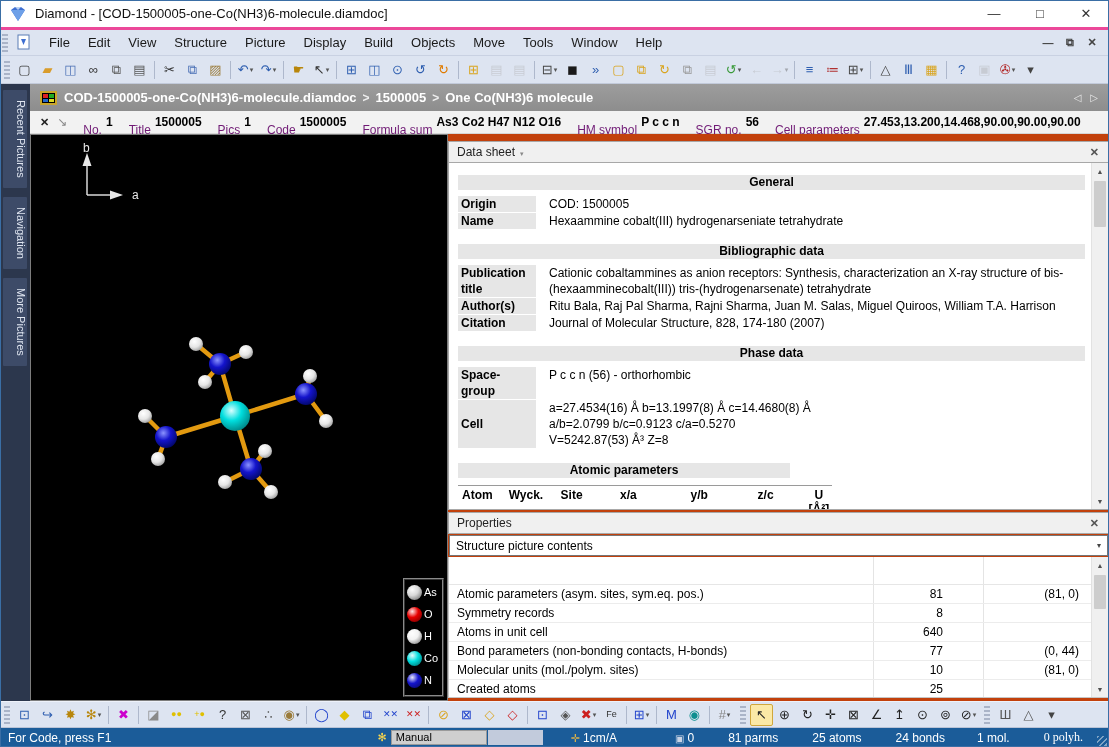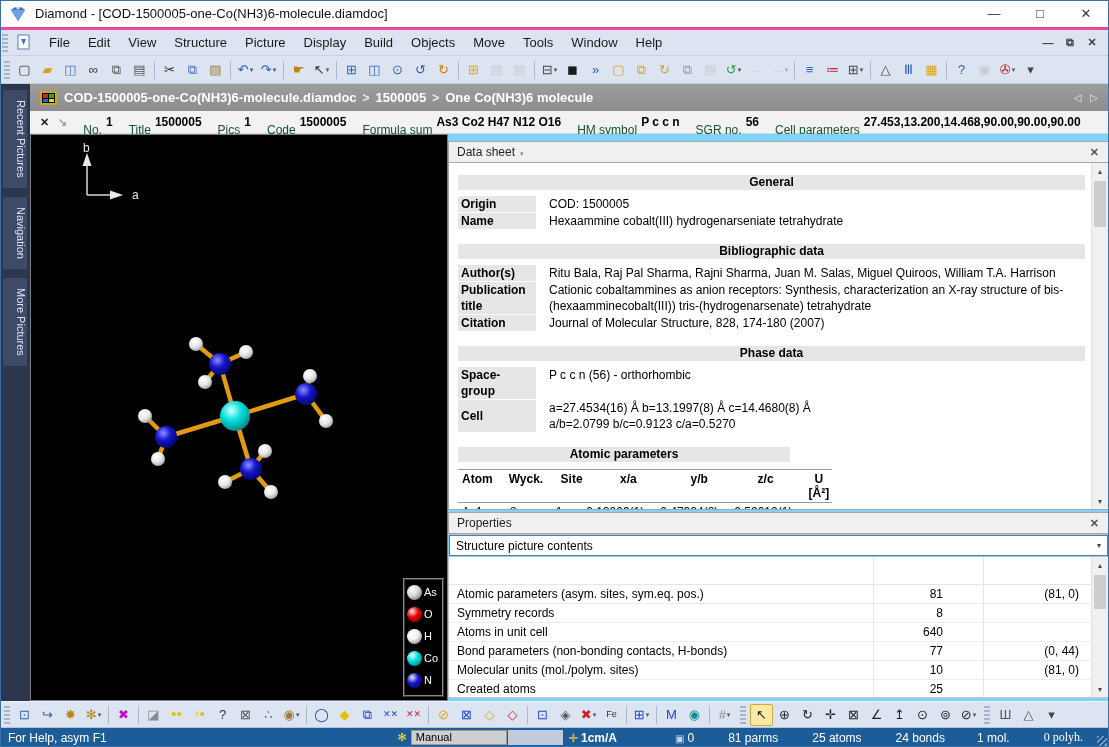--- a/index.html
+++ b/index.html
@@ -36,38 +36,38 @@
   .breadcrumb { position:absolute; left:30px; top:84px; width:1079px; height:27px; background:linear-gradient(#9d9d9d,#8d8d8d); display:flex; align-items:center; color:#fff; }
   .pic-icon { width:17px; height:14px; margin:0 7px 0 10px; }
   .crumb { font-weight:bold; font-size:13px;text-align:center; }
   .crumb-sep { margin:0 6px; font-weight:bold; font-size:12px; color:#efefef; }
   .crumb-arrows { margin-left:auto; padding-right:8px; font-size:10px; color:#e8e8e8; letter-spacing:3px; }
 
   
   .infobar { position:absolute; left:30px; top:111px; width:1079px; height:23px; background:#f2f2f2; border-bottom:1px solid #d6d6d6; display:flex; align-items:center; font-size:12px; }
   .ib-close { color:#222; font-weight:bold; font-size:11px; margin:0 8px 0 10px; }
   .ib-jump { color:#888; font-size:12px; margin-right:16px; }
-  .ib-label { color:#14532d; margin-right:4px;margin-top:15px; }
+  .ib-label { color:#701a75; margin-right:4px;margin-top:15px; }
   .ib-value { color:#000; font-weight:bold; margin-right:16px; white-space:nowrap; }
 
   
   .dock { position:absolute; left:0; top:84px; width:30px; height:617px; background:#2c374d; }
   .dock-tab { writing-mode:vertical-rl; color:#dfe5f0; font-size:11px; background:#3d4b68; width:24px; margin:0 3px 9px 3px; text-align:center; padding:10px 0; border-radius:1px; }
   .dock-tab:first-child { margin-top:6px; }
 
   
   .main { position:absolute; left:30px; top:134px; width:1079px; height:567px; display:flex; background:#f0f0f0; }
   .viewer { width:418px; height:567px; background:#000; border:1px solid #7d7d7d; position:relative; flex-shrink:0; }
   .legend { position:absolute; right:3px; bottom:3px; width:41px; height:119px; background:#000; border:2px ridge #8a8a8a; padding:1px 0 0 2px; }
   .leg-row { display:flex; align-items:center; height:22px; }
   .leg-sphere { width:15px; height:15px; border-radius:50%; margin-right:2px; background-image:radial-gradient(circle at 35% 30%, rgba(255,255,255,.9), rgba(255,255,255,0) 42%, rgba(0,0,0,.55) 96%); }
   .leg-label { color:#fff; font-size:11px; }
 
   
-  .rightpanel { flex:1; background:#7dd3fc; padding-top:7px; }
+  .rightpanel { flex:1; background:#c2410c; padding-top:7px; }
   .panel-header { height:22px; background:#f0f0f0; border:1px solid #a8a8a8; display:flex; align-items:center; font-size:12px; color:#222; }
   .ph-title { padding-left:8px; }
   .ph-caret { font-size:7px; color:#888; margin-left:5px; margin-top:4px; }
   .ph-close { margin-left:auto; padding-right:9px; font-size:11px; font-weight:bold; color:#555; }
 
   .ds-body { height:347px; background:#fff; border:1px solid #a8a8a8; border-top:none; position:relative; }
   .ds-content { position:absolute; left:0; top:0; right:17px; bottom:0; padding:12px 6px 0 9px; font-size:12px; color:#000; overflow:hidden; }
   .sec-bar { height:15px; line-height:15px; background:#e6e6e6; font-weight:bold; text-align:center; margin-bottom:6px; }
   .ds-row { display:flex; margin-bottom:1px; }
   .ds-label { width:78px; flex-shrink:0; background:#e6e6e6; font-weight:bold; padding:0 3px; line-height:16px; }
@@ -455,42 +455,43 @@
             <span class="ds-label">Origin</span>
             <span class="ds-value">COD: 1500005</span>
           </div>
           <div class="ds-row">
             <span class="ds-label">Name</span>
             <span class="ds-value">Hexaammine cobalt(III) hydrogenarseniate tetrahydrate</span>
           </div>
           <div class="sec-gap"></div>
           <div class="sec-bar">Bibliographic data</div>
           <div class="ds-row">
+            <span class="ds-label">Publication title</span>
+            <span class="ds-value">Cationic cobaltammines as anion receptors: Synthesis, characterization an X-ray structure of bis-(hexaamminecobalt(III)) tris-(hydrogenarsenate) tetrahydrate</span>
+          </div>
+          <div class="ds-row">
             <span class="ds-label">Author(s)</span>
             <span class="ds-value">Ritu Bala, Raj Pal Sharma, Rajni Sharma, Juan M. Salas, Miguel Quiroos, William T.A. Harrison</span>
-          </div>
-          <div class="ds-row">
-            <span class="ds-label">Publication title</span>
-            <span class="ds-value">Cationic cobaltammines as anion receptors: Synthesis, characterization an X-ray structure of bis-(hexaamminecobalt(III)) tris-(hydrogenarsenate) tetrahydrate</span>
           </div>
           <div class="ds-row">
             <span class="ds-label">Citation</span>
             <span class="ds-value">Journal of Molecular Structure, 828, 174-180 (2007)</span>
           </div>
           <div class="sec-gap"></div>
           <div class="sec-bar">Phase data</div>
           <div class="ds-row">
             <span class="ds-label">Space-group</span>
             <span class="ds-value">P c c n (56) - orthorhombic</span>
           </div>
           <div class="ds-row">
             <span class="ds-label mid">Cell</span>
             <span class="ds-value">
               <div>a=27.4534(16) Å b=13.1997(8) Å c=14.4680(8) Å</div>
               <div>a/b=2.0799 b/c=0.9123 c/a=0.5270</div>
+              <div>V=5242.87(53) Å³ Z=8</div>
             </span>
           </div>
           <div class="sec-gap"></div>
           <div class="sec-bar at-bar">Atomic parameters</div>
           <div class="at-table">
             <div class="at-head">
               <span class="c-atom">Atom</span>
               <span class="c-wyck">Wyck.</span>
               <span class="c-site">Site</span>
               <span class="c-xa">x/a</span>
@@ -715,25 +716,25 @@
     </span>
     <span class="tbtn">
       <span class="glyph" style="color: rgb(85, 85, 85);">△</span>
     </span>
     <span class="tbtn">
       <span class="glyph" style="color: rgb(68, 68, 68);">▾</span>
     </span>
   </div>
 
 <div class="statusbar">
-  <span class="sb-help">For Help, asym F1</span>
+  <span class="sb-help">For Code, press F1</span>
   <span class="sb-wand">✻</span>
   <span class="sb-mode">Manual</span>
   <span class="sb-seg"></span>
-  <span class="sb-item" style="margin-left:6px;font-weight:bold;"><span class="sb-icon">✛</span><span>1cm/A</span></span>
+  <span class="sb-item" style="margin-left:28px;"><span class="sb-icon">✛</span><span>1cm/A</span></span>
   <span class="sb-item" style="margin-left:58px;"><span class="sb-cam">▣</span><span>0</span></span>
   <span class="sb-item" style="margin-left:34px;">81 parms</span>
   <span class="sb-item" style="margin-left:34px;">25 atoms</span>
   <span class="sb-item" style="margin-left:34px;">24 bonds</span>
   <span class="sb-item" style="margin-left:32px;">1 mol.</span>
   <span class="sb-item" style="margin-left:34px;font-family:Liberation Serif, serif;">0 polyh.</span>
   <span class="sb-grip"></span>
 </div>
 
 </body></html>

